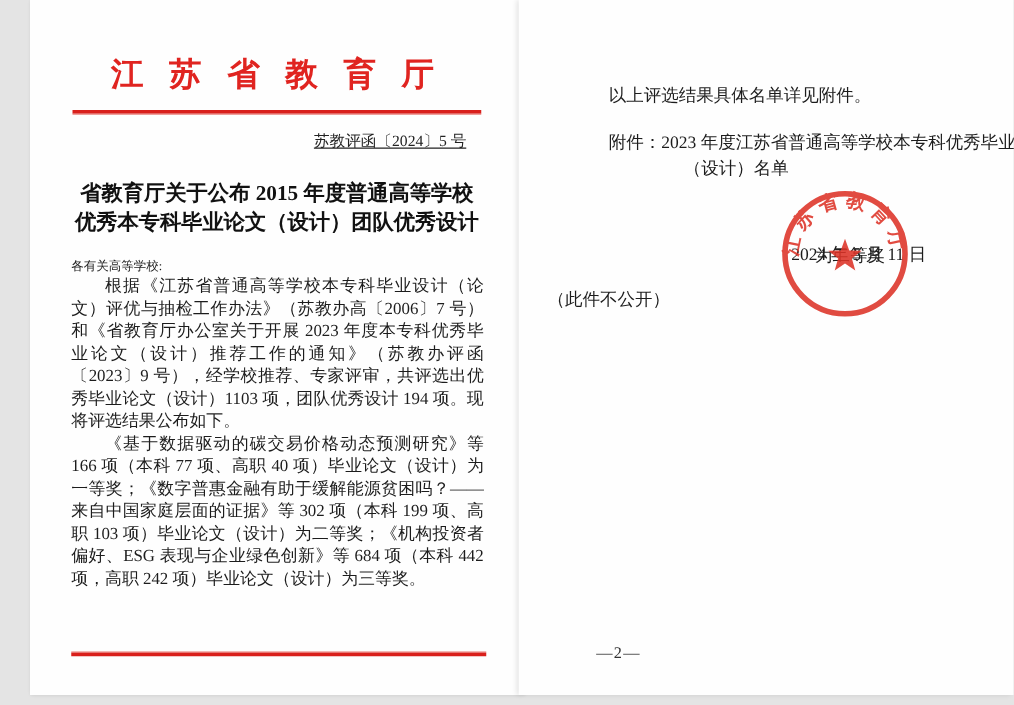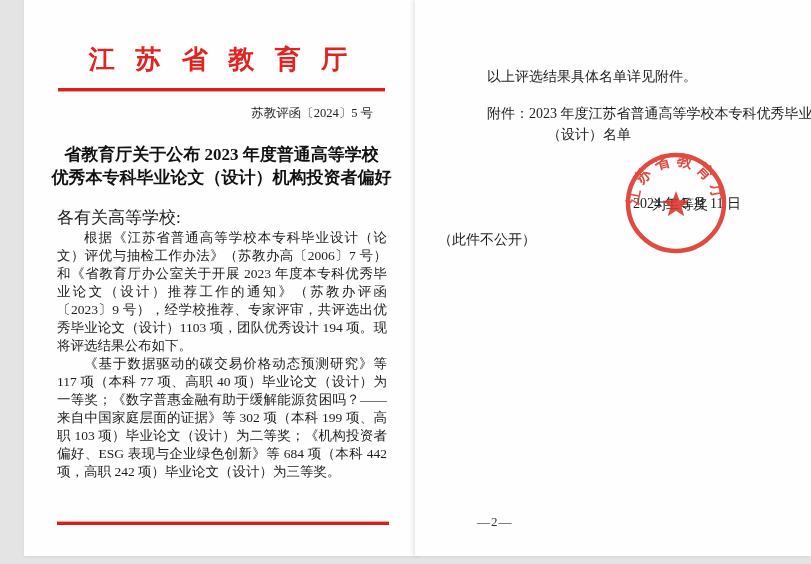--- a/index.html
+++ b/index.html
@@ -23,28 +23,28 @@
     color:#e02420; font-weight:bold;
     font-size:26px; letter-spacing:7px; white-space:nowrap;
   }
   .header-rule {
     margin:11px 34px 0 34px; height:3px;
     border-top:3px solid #d9201c;
     border-bottom:1px solid #efa09c;
   }
   .doc-number {
     margin:13px 46px 0 0; text-align:right;
-    font-size:12.5px; color:#222;
+    font-size:12.5px; color:#222;text-decoration:underline;
   }
   .doc-title {
     margin-top:21px; text-align:center;
     font-size:17px; font-weight:bold; line-height:23px; color:#111;
   }
   .salutation {
-    margin:17px 33px 0 33px; font-size:17px;
+    margin:17px 33px 0 33px; font-size:10px;
   }
   .body-text p {
     margin:0 32px 0 33px;
     font-size:13.5px; line-height:18px;
     text-align:justify; text-indent:2em;
   }
   .footer-rule {
     position:absolute; left:33px; width:332px; bottom:31px; height:3px;
     border-top:1px solid #efa09c;
     border-bottom:3px solid #d9201c;
@@ -70,29 +70,29 @@
 
 <div class="page page-left">
 
   <div class="agency-header">江 苏 省 教 育 厅</div>
 
   <div class="header-rule"></div>
 
   <div class="doc-number">苏教评函〔2024〕5 号</div>
 
   <div class="doc-title">
-    <div>省教育厅关于公布 2023 年度普通高等学校</div>
-    <div>优秀本专科毕业论文（设计）机构投资者偏好</div>
+    <div>省教育厅关于公布 2015 年度普通高等学校</div>
+    <div>优秀本专科毕业论文（设计）团队优秀设计</div>
   </div>
 
   <div class="salutation">各有关高等学校:</div>
 
   <div class="body-text">
     <p>根据《江苏省普通高等学校本专科毕业设计（论文）评优与抽检工作办法》（苏教办高〔2006〕7 号）和《省教育厅办公室关于开展 2023 年度本专科优秀毕业论文（设计）推荐工作的通知》（苏教办评函〔2023〕9 号），经学校推荐、专家评审，共评选出优秀毕业论文（设计）1103 项，团队优秀设计 194 项。现将评选结果公布如下。</p>
-    <p>《基于数据驱动的碳交易价格动态预测研究》等 117 项（本科 77 项、高职 40 项）毕业论文（设计）为一等奖；《数字普惠金融有助于缓解能源贫困吗？——来自中国家庭层面的证据》等 302 项（本科 199 项、高职 103 项）毕业论文（设计）为二等奖；《机构投资者偏好、ESG 表现与企业绿色创新》等 684 项（本科 442 项，高职 242 项）毕业论文（设计）为三等奖。</p>
+    <p>《基于数据驱动的碳交易价格动态预测研究》等 166 项（本科 77 项、高职 40 项）毕业论文（设计）为一等奖；《数字普惠金融有助于缓解能源贫困吗？——来自中国家庭层面的证据》等 302 项（本科 199 项、高职 103 项）毕业论文（设计）为二等奖；《机构投资者偏好、ESG 表现与企业绿色创新》等 684 项（本科 442 项，高职 242 项）毕业论文（设计）为三等奖。</p>
   </div>
 
   <div class="footer-rule"></div>
 </div>
 
 <div class="page page-right">
 
   <div class="p2-line closing-line">以上评选结果具体名单详见附件。</div>
 
   <div class="p2-line attachment-line1">附件：2023 年度江苏省普通高等学校本专科优秀毕业论文</div>

